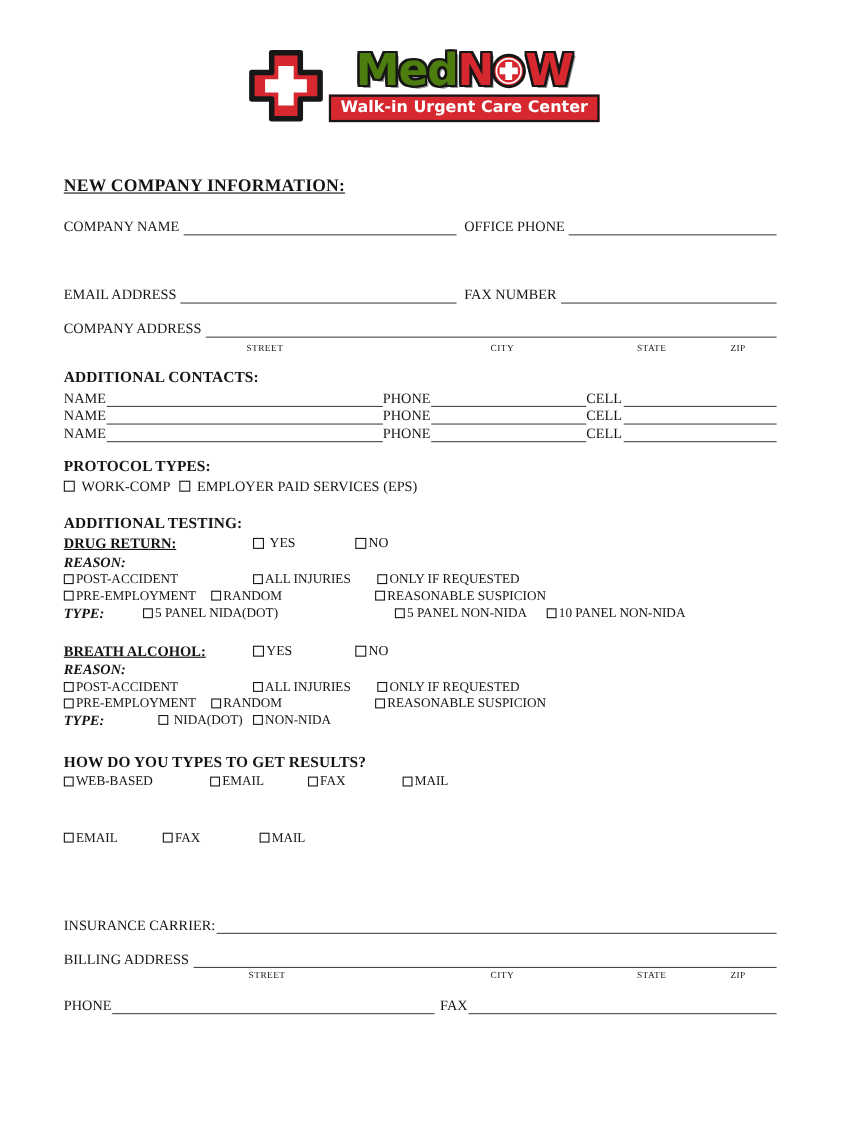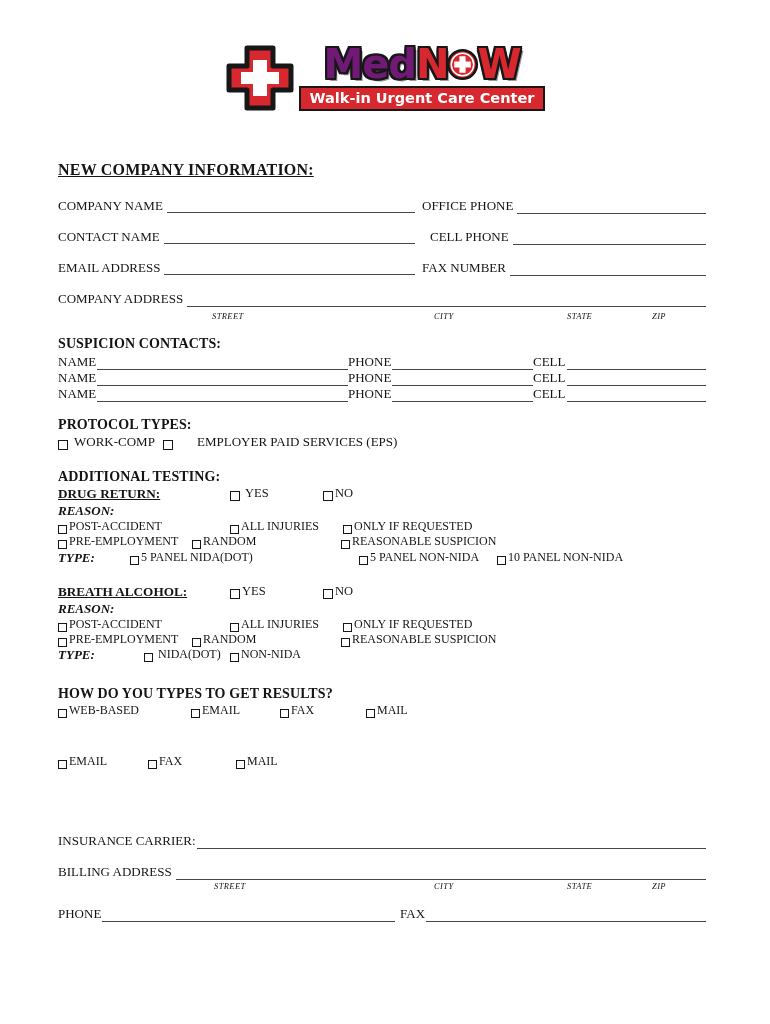--- a/index.html
+++ b/index.html
@@ -18,54 +18,54 @@
     display:flex; align-items:center;
     font-family:"DejaVu Sans", sans-serif; font-weight:700; font-size:40px;
     line-height:1; letter-spacing:-1px;
   }
   .outlined {
     text-shadow:
       -2px -2px 0 #171717, 2px -2px 0 #171717, -2px 2px 0 #171717, 2px 2px 0 #171717,
       0 -2px 0 #171717, 0 2px 0 #171717, -2px 0 0 #171717, 2px 0 0 #171717,
       3px 3px 0 #9a9a9a;
   }
-  .med { color:#701a75; }
+  .med { color:#4d7c0f; }
   .now { color:#d7282f; display:inline-flex; align-items:center; }
   .medal-svg { width:33px; height:33px; margin:0 -2px; flex:none; }
   .banner {
     margin-top:2px; background:#d7282f; border:2.5px solid #171717; color:#ffffff;
     font-family:"DejaVu Sans", sans-serif; font-weight:700; font-size:14.5px;
     line-height:1.25; padding:1px 9px 2px; white-space:nowrap;
   }
 
   
   .h1 { position:absolute; left:58px; font-size:16px; font-weight:700; text-decoration:underline; letter-spacing:.2px; }
   .h2 { position:absolute; left:58px; font-size:14px; font-weight:700; letter-spacing:.1px; }
   .ul-b { font-weight:700; text-decoration:underline; font-size:13.2px; white-space:nowrap; }
   .ib  { font-weight:700; font-style:italic; font-size:13px; white-space:nowrap; }
 
   
   .row { position:absolute; left:58px; width:648px; height:17px; display:flex; align-items:flex-end; font-size:13px; }
   .lbl { white-space:nowrap; }
   .fill-line { flex:1 1 auto; border-bottom:1.1px solid #474747; height:15px; margin-left:4px; min-width:10px; color:#141414; }
-  .col-l { width:357px; display:flex; align-items:flex-start; }
+  .col-l { width:357px; display:flex; align-items:flex-end; }
   .col-r { flex:1; display:flex; align-items:flex-end; margin-left:7px; }
   .g1 { width:290px; display:flex; align-items:flex-end; }
   .g2 { width:185px; display:flex; align-items:flex-end; }
   .g3 { flex:1; display:flex; align-items:flex-end; }
   .gp1 { width:337px; display:flex; align-items:flex-end; }
   .gp2 { flex:1; display:flex; align-items:flex-end; margin-left:5px; }
   .tight { margin-left:1px; }
 
-  .sub-row { position:absolute; left:42px; width:648px; height:11px;font-style:italic; }
+  .sub-row { position:absolute; left:54px; width:648px; height:11px; }
   .sub-lbl { position:absolute; top:0; font-size:8.5px; letter-spacing:.4px; white-space:nowrap; }
 
   
   .ckrow { position:absolute; left:58px; width:660px; height:16px; font-size:12px; }
-  .opt { position:absolute; top:0; display:flex; align-items:flex-end; gap:2px; white-space:nowrap; }
+  .opt { position:absolute; top:0; display:flex; align-items:center; gap:2px; white-space:nowrap; }
   .cb { width:10px; height:10px; border:1.6px solid #161616; background:#fff; display:inline-block; flex:none; }
   .cb-sm { width:9px; height:9px; }
   .big { font-size:13px; }
   .yesno { font-size:12.5px; }
 </style>
 </head>
 <body>
 
 <div class="page">
 
@@ -99,30 +99,20 @@
     <div class="col-l">
       <span class="lbl">COMPANY NAME</span>
       <span class="fill-line"></span>
     </div>
     <div class="col-r">
       <span class="lbl">OFFICE PHONE</span>
       <span class="fill-line"></span>
     </div>
   </div>
 
-  <div class="row" style="top:228px">
-    <div class="col-l">
-      <span class="lbl">CONTACT NAME</span>
-      <span class="fill-line"></span>
-    </div>
-    <div class="col-r" style="padding-left:8px">
-      <span class="lbl">CELL PHONE</span>
-      <span class="fill-line"></span>
-    </div>
-  </div>
 
   <div class="row" style="top:290px">
     <span class="lbl">COMPANY ADDRESS</span>
     <span class="fill-line"></span>
   </div>
 
   <div class="row" style="top:259px">
     <div class="col-l">
       <span class="lbl">EMAIL ADDRESS</span>
       <span class="fill-line"></span>
@@ -132,21 +122,21 @@
       <span class="fill-line"></span>
     </div>
   </div>
   <div class="sub-row" style="top:311px">
     <span class="sub-lbl" style="left:170px">STREET</span>
     <span class="sub-lbl" style="left:392px">CITY</span>
     <span class="sub-lbl" style="left:525px">STATE</span>
     <span class="sub-lbl" style="left:610px">ZIP</span>
   </div>
 
-  <div class="h2" style="top:336px">SUSPICION CONTACTS:</div>
+  <div class="h2" style="top:336px">ADDITIONAL CONTACTS:</div>
 
   <div class="row" style="top:353px">
     <div class="g1">
       <span class="lbl">NAME</span>
       <span class="fill-line tight"></span>
     </div>
     <div class="g2">
       <span class="lbl">PHONE</span>
       <span class="fill-line tight"></span>
     </div>
@@ -185,21 +175,21 @@
       <span class="fill-line tight"></span>
     </div>
   </div>
 
   <div class="h2" style="top:417px">PROTOCOL TYPES:</div>
   <div class="ckrow big" style="top:434px">
     <span class="opt" style="left:0; gap:6px">
       <span class="cb"></span>
       <span>WORK-COMP</span>
     </span>
-    <span class="opt" style="left:105px; gap:24px">
+    <span class="opt" style="left:105px; gap:6px">
       <span class="cb"></span>
       <span>EMPLOYER PAID SERVICES (EPS)</span>
     </span>
   </div>
 
   <div class="h2" style="top:469px">ADDITIONAL TESTING:</div>
 
   <div class="ckrow" style="top:486px">
     <span class="opt" style="left:0">
       <span class="ul-b">DRUG RETURN:</span>

